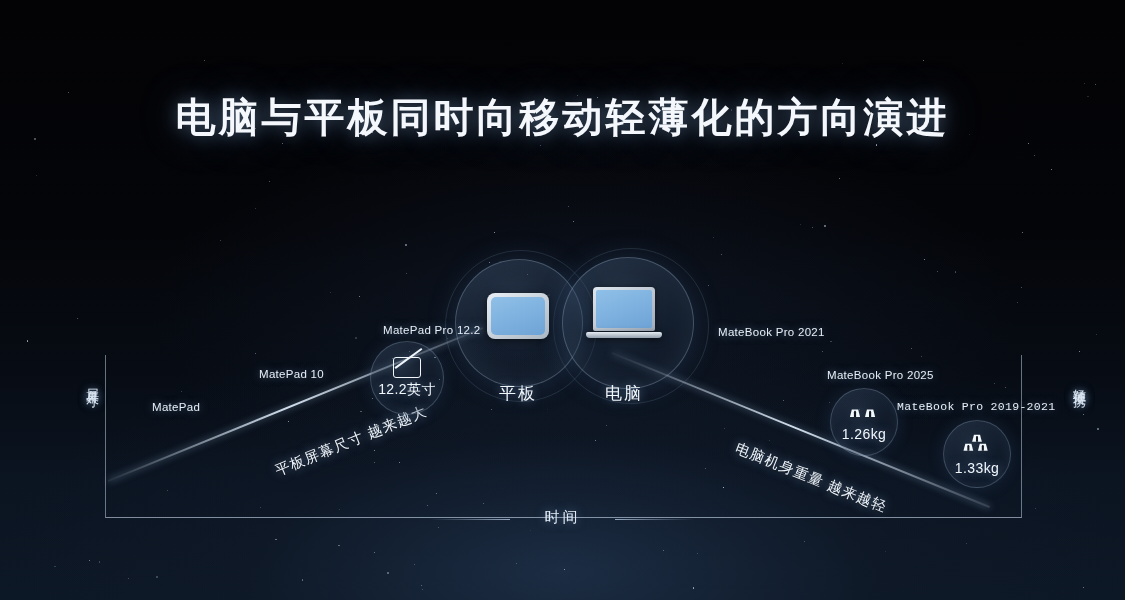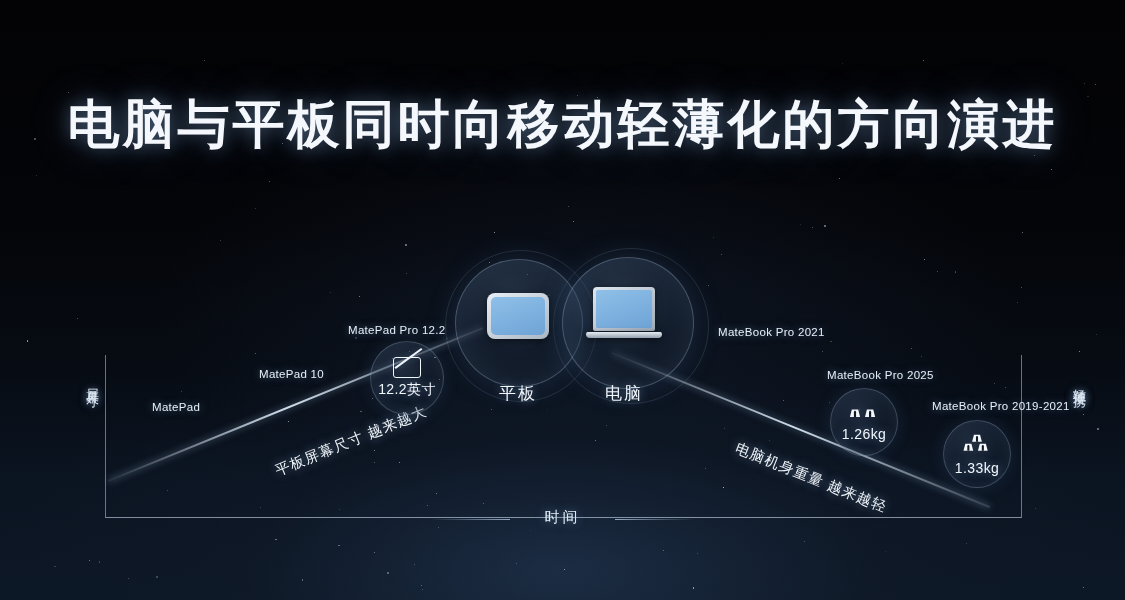--- a/index.html
+++ b/index.html
@@ -10,21 +10,21 @@
       radial-gradient(ellipse 70% 55% at 50% 95%, rgba(40,62,92,0.55) 0%, rgba(18,28,44,0.30) 40%, rgba(0,0,0,0) 72%),
       radial-gradient(ellipse 55% 45% at 52% 52%, rgba(26,40,62,0.40) 0%, rgba(0,0,0,0) 70%),
       linear-gradient(180deg,#030305 0%,#040509 38%,#070c14 62%,#0b1421 80%,#0d1826 100%);
     overflow:hidden;}
 
   .stars{position:absolute;inset:0;pointer-events:none;}
   .star{position:absolute;background:#cfe0f2;border-radius:50%;}
 
   
   #title{position:absolute;left:0;top:90px;width:1125px;text-align:center;
-    font-size:52px;font-weight:700;color:#f4f7fb;letter-spacing:3px;
+    font-size:40px;font-weight:700;color:#f4f7fb;letter-spacing:3px;
     text-shadow:0 0 18px rgba(150,190,235,0.45),0 0 44px rgba(90,140,200,0.28);}
 
   
   #frame{position:absolute;left:105px;top:355px;width:915px;height:162px;
     border-left:1px solid rgba(200,215,235,0.50);
     border-right:1px solid rgba(200,215,235,0.50);
     border-bottom:1px solid rgba(200,215,235,0.62);}
   .axis-v{position:absolute;top:378px;width:22px;font-size:13px;line-height:15px;
     color:#dbe6f2;letter-spacing:2px;writing-mode:vertical-rl;text-orientation:upright;
     text-shadow:0 0 10px rgba(140,180,225,0.5);}
@@ -316,40 +316,40 @@
     <div class="base"></div>
   </div>
 
   <div class="mlabel" style="left:458px;">平板</div>
   <div class="mlabel" style="left:564px;">电脑</div>
 
   <div class="node-name" style="left:152px;top:401px;">MatePad</div>
 
   <div class="node-name" style="left:259px;top:368px;">MatePad 10</div>
 
-  <div class="node-name" style="left:348px;top:324px;">MatePad Pro 12.2</div>
+  <div class="node-name" style="left:383px;top:324px;">MatePad Pro 12.2</div>
   <div class="node" style="left:370px;top:341px;width:72px;height:72px;">
     <span class="ico tab-glyph"></span>
     <span class="val">12.2英寸</span>
   </div>
 
   <div class="node-name" style="left:718px;top:326px;">MateBook Pro 2021</div>
 
   <div class="node-name" style="left:827px;top:369px;">MateBook Pro 2025</div>
   <div class="node" style="left:830px;top:388px;width:66px;height:66px;">
     <svg class="ico" width="30" height="20" viewBox="0 0 36 24">
       <path d="M3.4 7.8h7.6l2.3 9H1.1z" fill="#f3f8fc"></path>
       <path d="M5.9 11.2c0-1.1.6-1.9 1.3-1.9s1.3.8 1.3 1.9v5.6H5.9z" fill="#101823"></path>
       <path d="M21.5 7.8h7.6l2.3 9H19.2z" fill="#f3f8fc"></path>
       <path d="M24 11.2c0-1.1.6-1.9 1.3-1.9s1.3.8 1.3 1.9v5.6H24z" fill="#101823"></path>
     </svg>
     <span class="val">1.26kg</span>
   </div>
 
-  <div class="node-name" style="left:932px;top:400px;">MateBook Pro 2019-2021</div>
+  <div class="node-name" style="left:897px;top:400px;font-family:Liberation Mono, monospace;">MateBook Pro 2019-2021</div>
   <div class="node" style="left:943px;top:420px;width:66px;height:66px;">
     <svg class="ico" width="30" height="24" viewBox="0 0 36 30">
       <path d="M14.2 2.2h7.6l2.3 8.6H11.9z" fill="#f3f8fc"></path>
       <path d="M16.7 5.4c0-1.1.6-1.8 1.3-1.8s1.3.7 1.3 1.8v5.4h-2.6z" fill="#101823"></path>
       <path d="M3.4 13.4h7.6l2.3 8.8H1.1z" fill="#f3f8fc"></path>
       <path d="M5.9 16.7c0-1.1.6-1.8 1.3-1.8s1.3.7 1.3 1.8v5.5H5.9z" fill="#101823"></path>
       <path d="M21.5 13.4h7.6l2.3 8.8H19.2z" fill="#f3f8fc"></path>
       <path d="M24 16.7c0-1.1.6-1.8 1.3-1.8s1.3.7 1.3 1.8v5.5H24z" fill="#101823"></path>
     </svg>
     <span class="val">1.33kg</span>

